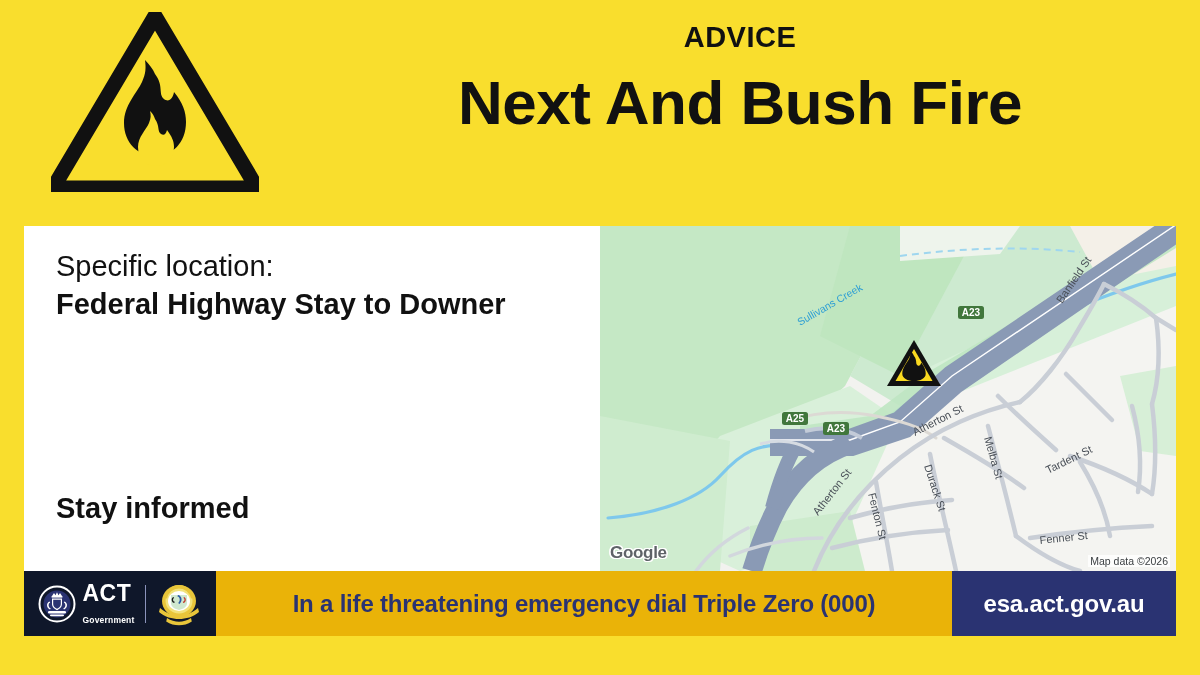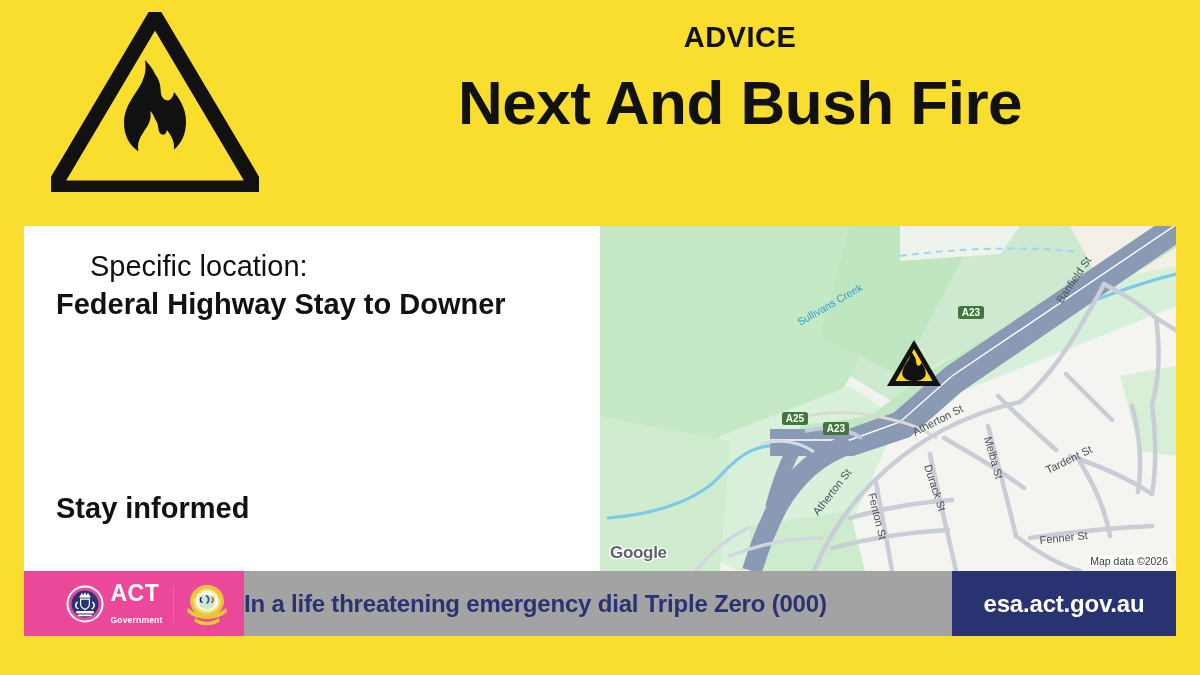--- a/index.html
+++ b/index.html
@@ -61,21 +61,20 @@
     left: 0; top: 0;
     width: 576px; height: 345px;
     background: #ffffff;
   }
   .field-label {
     position: absolute;
     font-size: 29px;
     font-weight: normal;
     color: #111111;
     line-height: 1.15;
-    margin-left: 34px;
   }
   .field-value {
     position: absolute;
     font-size: 29px;
     font-weight: bold;
     color: #111111;
     line-height: 1.16;
     width: 460px;
   }
   #location-label { left: 32px; top: 24px; }
@@ -139,26 +138,25 @@
 
   
   #footer {
     position: absolute;
     left: 24px; top: 571px;
     width: 1152px; height: 65px;
     display: flex;
   }
   #logo-block {
     width: 192px;
-    background: #ec4899;
+    background: #0f172a;
     display: flex;
     align-items: center;
     justify-content: center;
     gap: 7px;
-    padding-left: 28px;
   }
   #act-logo {
     display: flex;
     align-items: center;
     gap: 6px;
   }
   #act-wordmark {
     display: flex;
     flex-direction: column;
     line-height: 1;
@@ -176,24 +174,24 @@
     letter-spacing: 0.2px;
     margin-top: 11px;
   }
   #logo-divider {
     width: 1px; height: 38px;
     background: #8b93bb;
     margin: 0 3px;
   }
   #emergency-strip {
     flex: 1;
-    background: #a3a3a3;
+    background: #eab308;
     display: flex;
     align-items: center;
-    justify-content: flex-start;
+    justify-content: center;
   }
   #emergency-text {
     font-size: 24px;
     font-weight: bold;
     color: #2a3372;
     letter-spacing: -0.2px;
   }
   #url-block {
     width: 224px;
     background: #2a3372;

